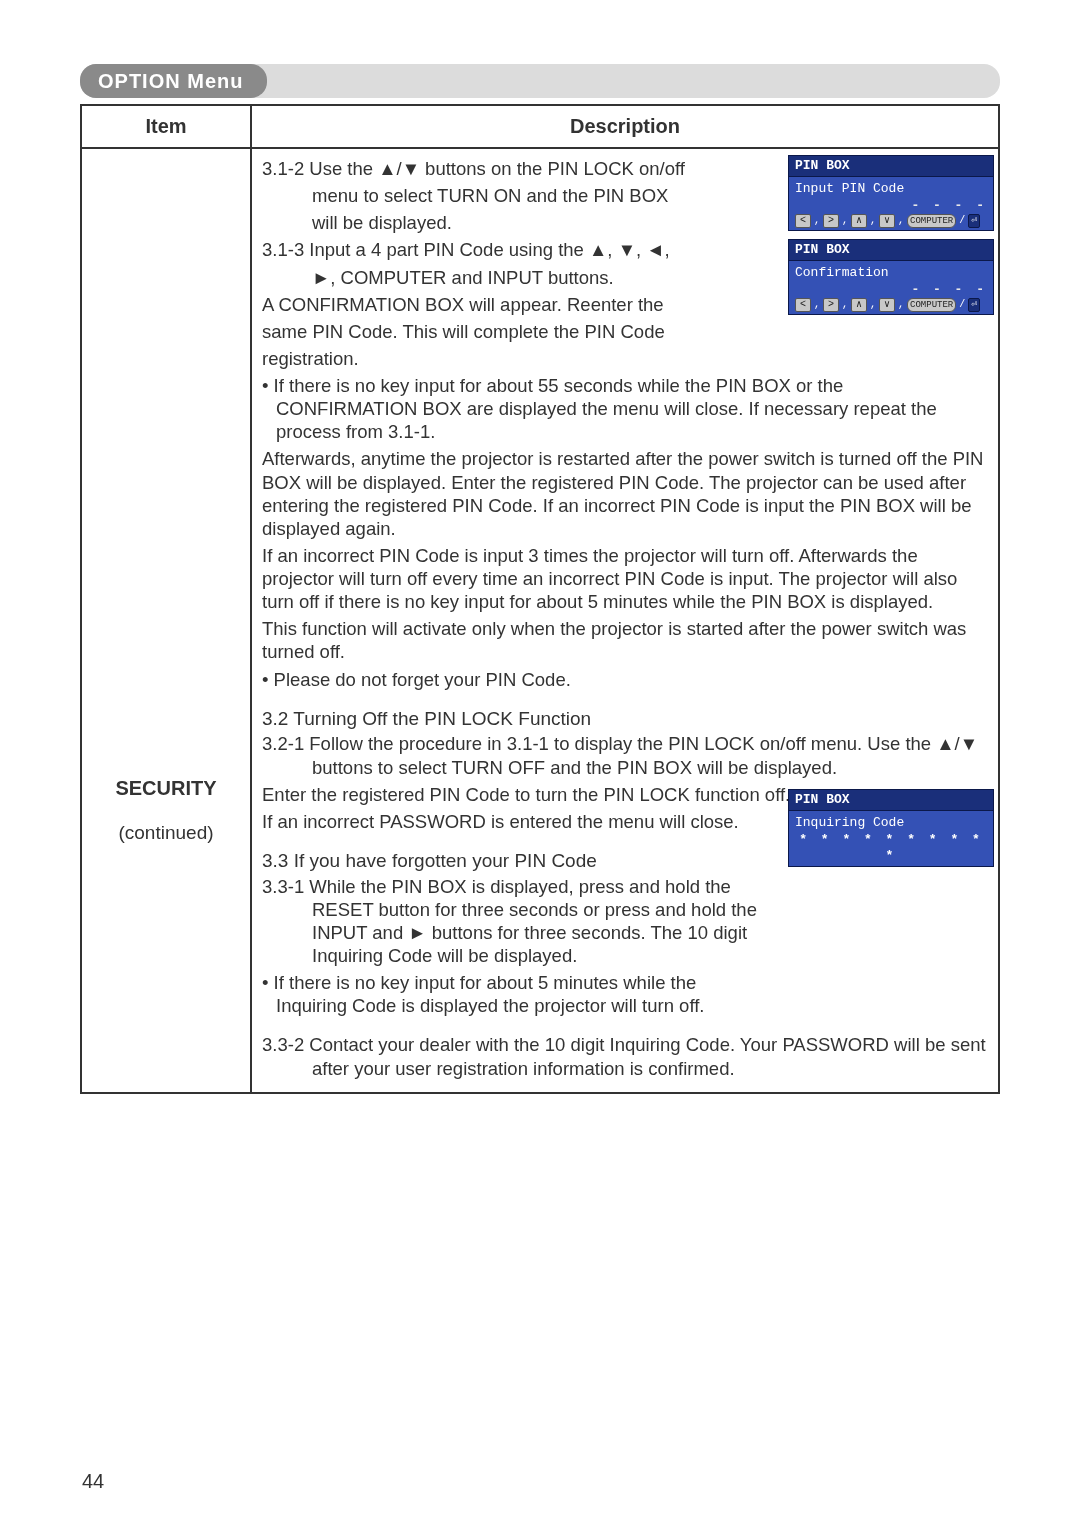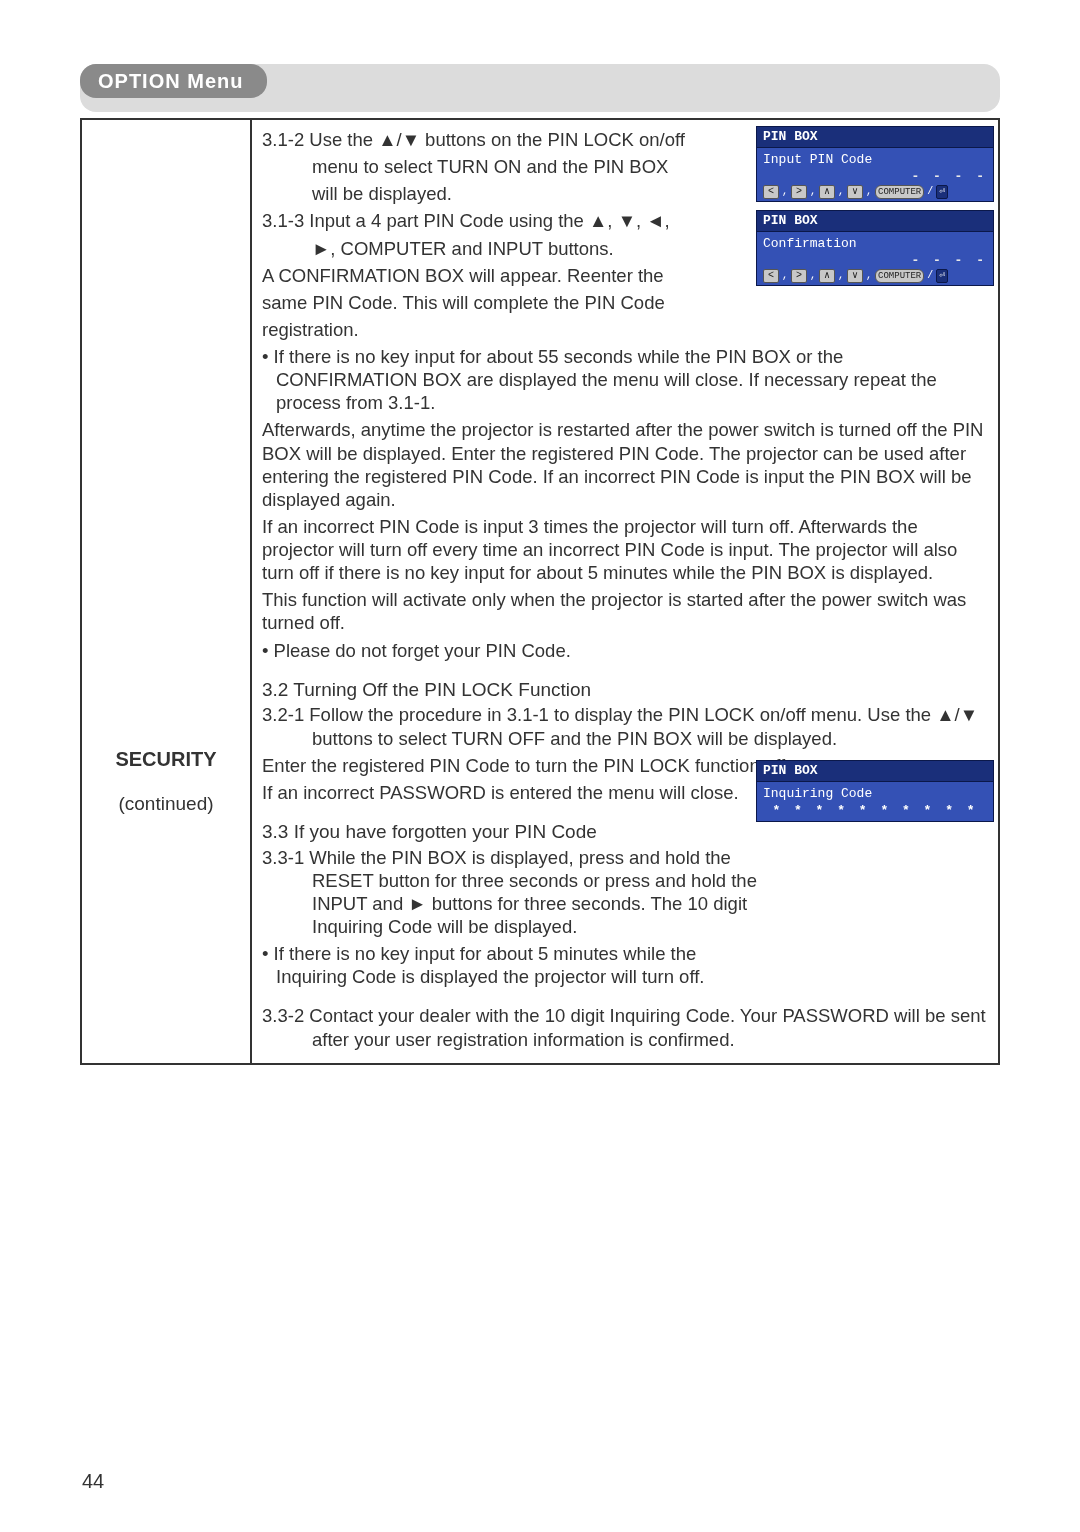--- a/index.html
+++ b/index.html
@@ -15,21 +15,21 @@
   }
   .page {
     position: relative;
     width: 1080px;
     height: 1532px;
     box-sizing: border-box;
     padding: 64px 80px 40px 80px;
     background: #fff;
   }
   .menu-tab-row {
-    height: 48px;
+    height: 34px;
     background: #dcdcdc;
     border-radius: 16px;
     position: relative;
     margin-bottom: 6px;
   }
   .menu-tab {
     position: absolute;
     left: 0;
     top: 0;
     height: 34px;
@@ -84,21 +84,21 @@
   }
   .desc-cell { position: relative; }
   .p { margin: 0 0 4px 0; }
   .indent1 { padding-left: 50px; text-indent: -50px; }
   .indent2 { padding-left: 50px; }
   .bullet { padding-left: 14px; text-indent: -14px; }
   .sub-hdr { font-weight: 400; font-size: 19px; margin: 16px 0 2px 0; }
 
   .pinbox {
     position: absolute;
-    width: 238px;
+    width: 206px;
     font-family: "Courier New", monospace;
     font-size: 13px;
   }
   .pinbox .hdr {
     background: #1a2f7a;
     color: #fff;
     padding: 2px 6px;
     border: 1px solid #0b184a;
     font-weight: bold;
   }
@@ -163,20 +163,24 @@
     </div>
   </div>
 
 
   <table class="manual">
     <colgroup>
         <col class="col-item">
         <col>
       </colgroup>
     <tbody>
+        <tr>
+      <th>Item</th>
+      <th>Description</th>
+    </tr>
     <tr>
       <td class="item-cell">
         <span class="item-title">SECURITY</span>
         <span class="item-sub">(continued)</span>
       </td>
       <td class="desc-cell">
 
         <div class="pinbox" style="top:6px; right:4px;">
           <div class="hdr">PIN BOX</div>
           <div class="body">

